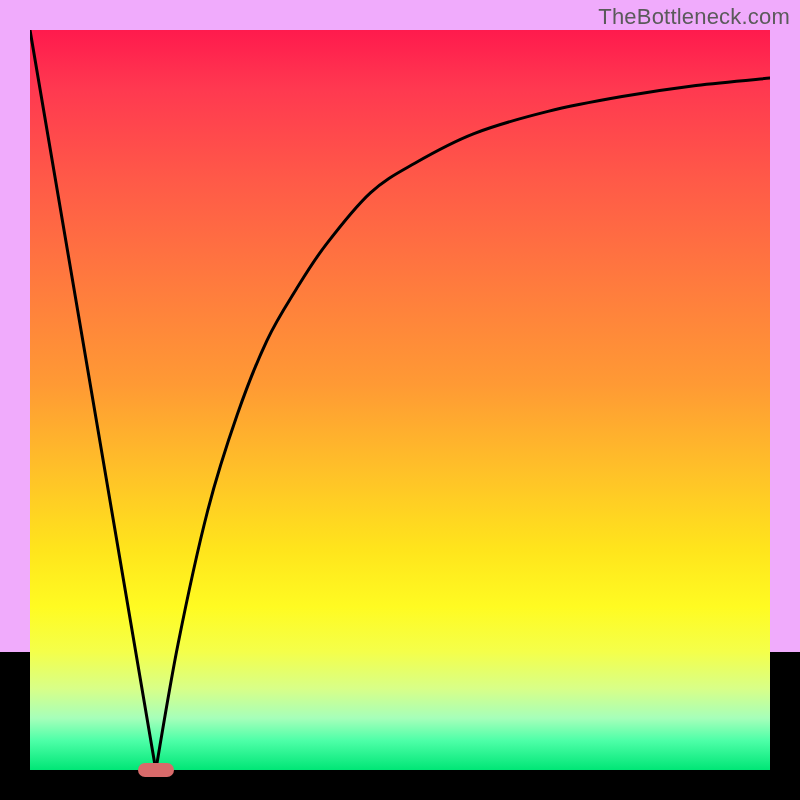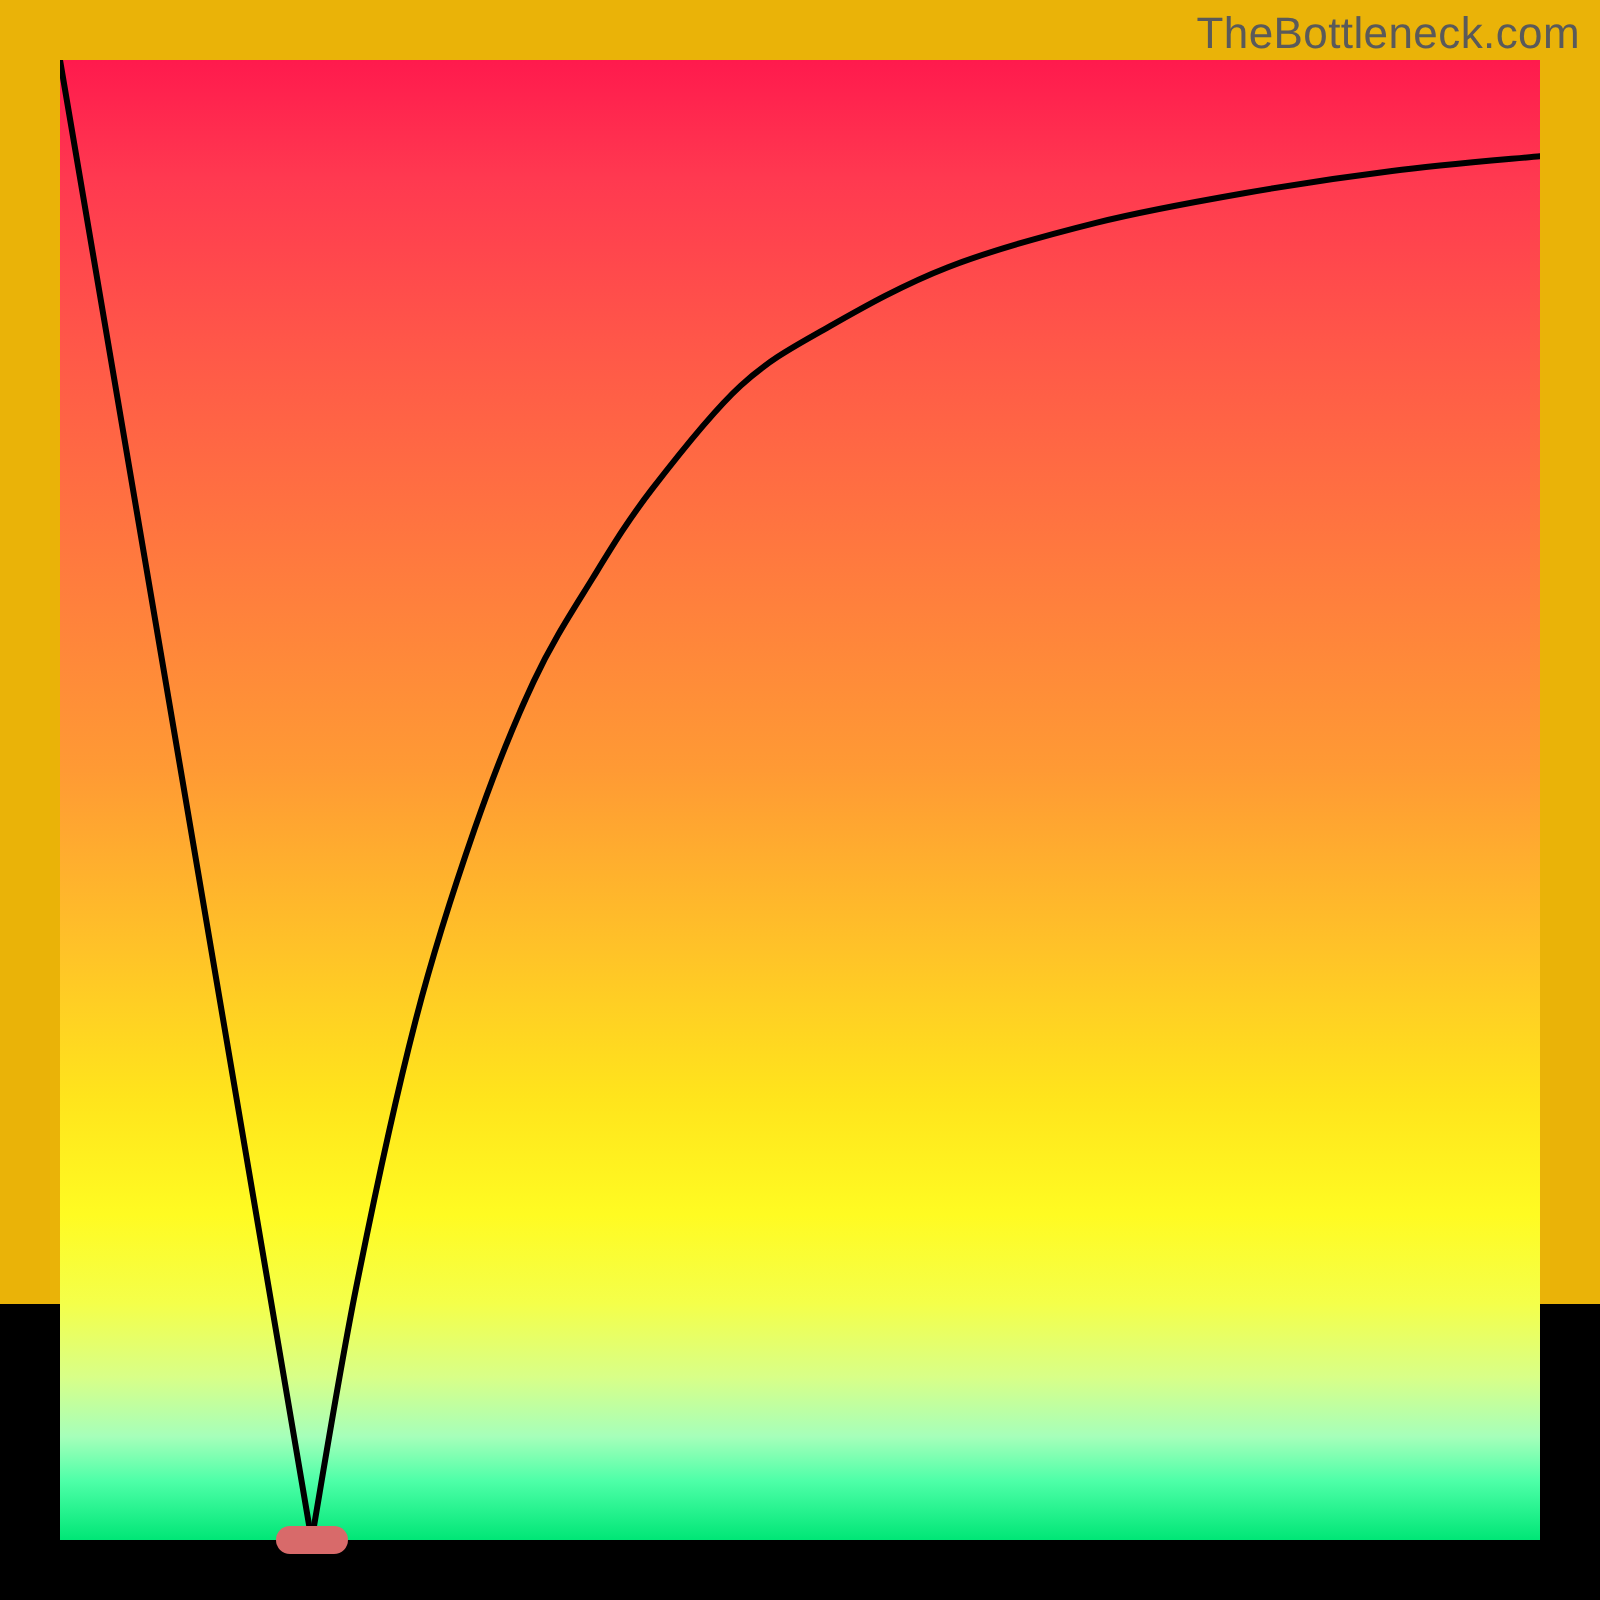--- a/index.html
+++ b/index.html
@@ -8,21 +8,21 @@
     width: 800px;
     height: 800px;
     overflow: hidden;
     background: #000;
     font-family: Arial, Helvetica, sans-serif;
   }
   .frame {
     position: relative;
     width: 800px;
     height: 652px;
-    background: #eab308;
+    background: #f0abfc;
     text-align: center;
   }
   .plot {
     position: absolute;
     left: 30px;
     top: 30px;
     width: 740px;
     height: 740px;
     background: linear-gradient(
       to bottom,

